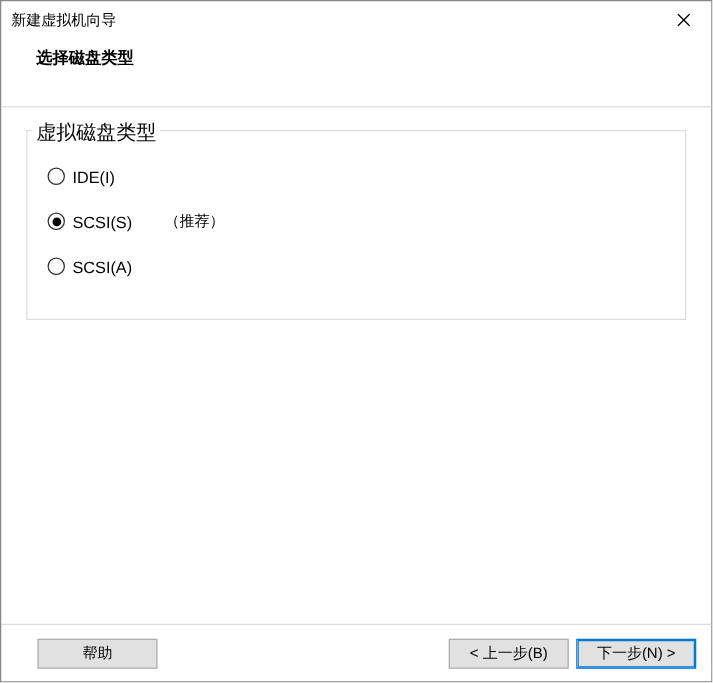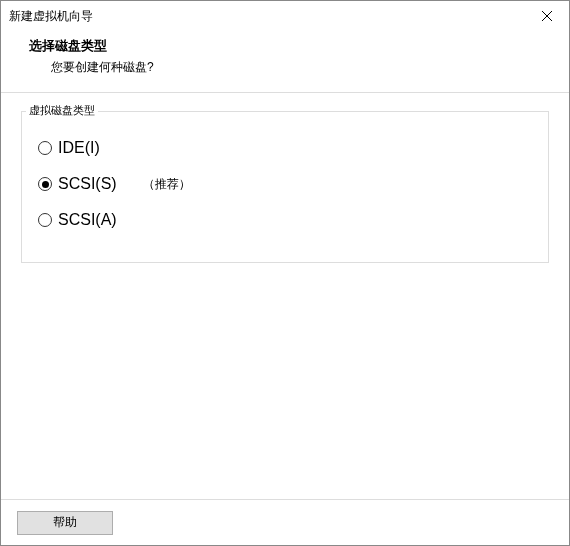--- a/index.html
+++ b/index.html
@@ -32,21 +32,21 @@
     width: 45px;
     height: 30px;
     display: flex;
     align-items: center;
     justify-content: center;
     font-size: 14px;
     cursor: pointer;
   }
   .titlebar-close svg { width: 10px; height: 10px; }
   .header {
-    padding: 6px 0 16px 28px;
+    padding: 6px 0 26px 28px;
     border-bottom: 1px solid #ddd;
   }
   .header-title {
     font-weight: bold;
     font-size: 13px;
     margin-bottom: 4px;
   }
   .header-sub {
     font-size: 12px;
     padding-left: 22px;
@@ -61,21 +61,21 @@
     position: relative;
     padding: 18px 16px 18px 16px;
     height: 152px;
   }
   .groupbox-legend {
     position: absolute;
     top: -9px;
     left: 4px;
     background: #fff;
     padding: 0 3px;
-    font-size: 11px;
+    font-size: 16px;
   }
   .radio-row {
     display: flex;
     align-items: center;
     height: 36px;
   }
   .radio-btn {
     width: 14px;
     height: 14px;
     border: 1px solid #333;
@@ -88,21 +88,21 @@
   }
   .radio-btn.selected::after {
     content: "";
     width: 7px;
     height: 7px;
     background: #000;
     border-radius: 50%;
     display: block;
   }
   .radio-label {
-    font-size: 16px;
+    font-size: 13px;
   }
   .radio-rec {
     margin-left: 26px;
     font-size: 12px;
   }
   .footer {
     border-top: 1px solid #ddd;
     height: 46px;
     display: flex;
     align-items: center;
@@ -117,40 +117,39 @@
     font-family: inherit;
     font-size: 12px;
     cursor: pointer;
     padding: 0 8px;
     margin-left: 6px;
   }
   .btn.default {
     border: 1px solid #0078d7;
     box-shadow: inset 0 0 0 1px #0078d7;
   }
-  .btn.help { margin-left: 4px; min-width: 96px; }
+  .btn.help { margin-left: 17px; min-width: 96px; }
 </style>
 </head>
 <body>
 
 <div class="window">
 
   <div class="titlebar">
     <span class="titlebar-title">新建虚拟机向导</span>
     <div class="titlebar-close">
       <svg viewBox="0 0 10 10">
         <line x1="0" y1="0" x2="10" y2="10" stroke="#000" stroke-width="1"></line>
         <line x1="10" y1="0" x2="0" y2="10" stroke="#000" stroke-width="1"></line>
       </svg>
     </div>
   </div>
 
   <div class="header">
     <div class="header-title">选择磁盘类型</div>
-    <div class="header-sub">您要创建何种磁盘?</div>
   </div>
 
   <div class="content">
     <div class="groupbox">
       <span class="groupbox-legend">虚拟磁盘类型</span>
 
       <div class="radio-row">
         <span class="radio-btn"></span>
         <span class="radio-label">IDE(I)</span>
         <span class="radio-rec"></span>
@@ -166,15 +165,17 @@
         <span class="radio-btn"></span>
         <span class="radio-label">SCSI(A)</span>
         <span class="radio-rec"></span>
       </div>
     </div>
   </div>
 
   <div class="footer">
     <button class="btn help">帮助</button>
     <div class="footer-spacer"></div>
+    <button class="btn">&lt; 上一步(B)</button>
+    <button class="btn default">下一步(N) &gt;</button>
   </div>
 
 </div>
 
 </body></html>

